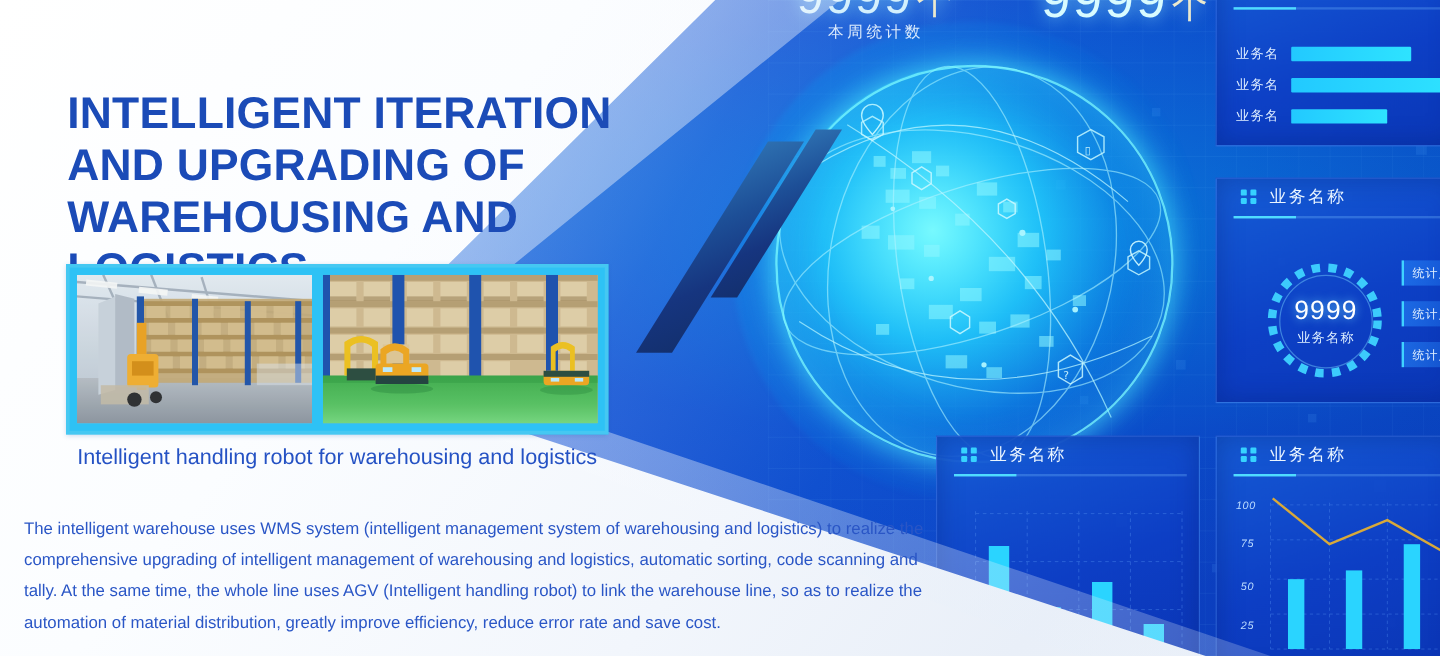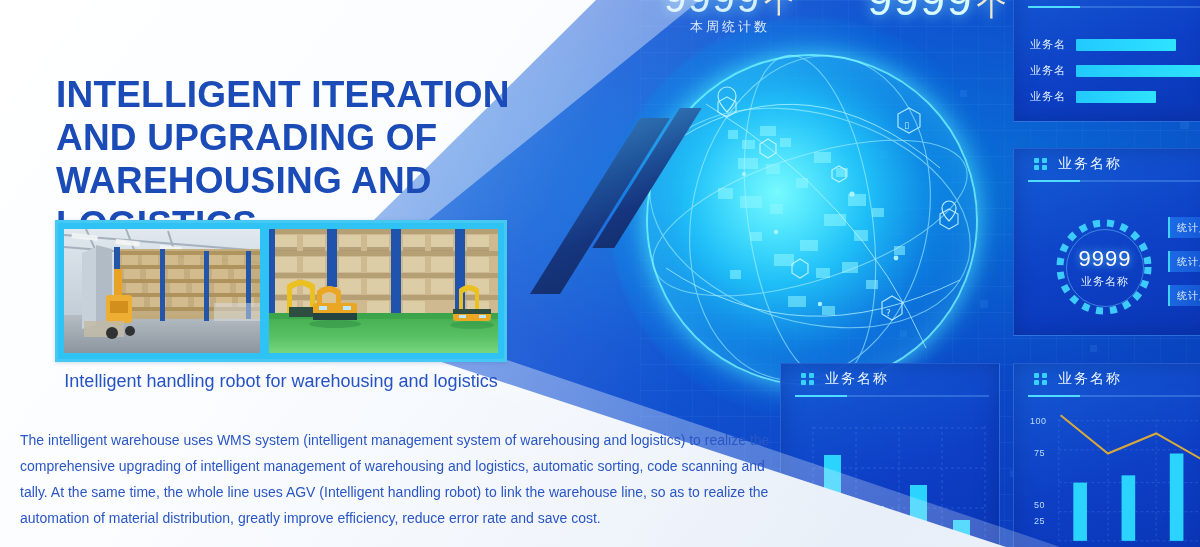--- a/index.html
+++ b/index.html
@@ -104,21 +104,21 @@
     font-size:10px;color:#e4f2ff;letter-spacing:1px;
     display:flex;align-items:center;padding-left:7px;box-sizing:border-box;
   }
 
   
   .card.c3{left:1013px;top:363px;width:200px;height:200px;}
   
   .card.c4{left:780px;top:363px;width:218px;height:200px;}
 
   .chart{position:absolute;left:12px;top:44px;right:6px;bottom:6px;}
-  .ylab{position:absolute;font-size:9px;color:#bcdcff;letter-spacing:.5px;}
+  .ylab{position:absolute;font-size:9px;color:#bcdcff;letter-spacing:.5px;font-style:italic;}
 
   
   .wedge{
     position:absolute;inset:0;
     background:linear-gradient(128deg,#ffffff 0%,#fbfdff 30%,#f2f6fc 58%,#e9eff8 78%,#eef3fa 100%);
     clip-path:polygon(0 0, 596px 0, 283px 310px, 1006px 547px, 0 547px);
   }
   .wedge-soft{
     position:absolute;inset:0;
     background:linear-gradient(120deg,rgba(255,255,255,.92) 0%,rgba(250,252,255,.75) 40%,rgba(233,240,250,.55) 70%,rgba(226,235,248,.35) 100%);
@@ -383,21 +383,21 @@
       </g>
       <g fill="#2ad4ff">
         <rect x="52" y="82" width="15" height="64"></rect>
         <rect x="105" y="74" width="15" height="72"></rect>
         <rect x="158" y="50" width="15" height="96"></rect>
       </g>
       <polyline points="38,8 90,50 143,28 196,58" fill="none" stroke="#d8a93a" stroke-width="2.2"></polyline>
     </svg>
     <div class="ylab" style="left:16px;top:52px;">100</div>
     <div class="ylab" style="left:20px;top:84px;text-align:center;">75</div>
-    <div class="ylab" style="left:20px;top:136px;">50</div>
+    <div class="ylab" style="left:20px;top:120px;">50</div>
     <div class="ylab" style="left:20px;top:152px;">25</div>
   </div>
 
   <div class="wedge"></div>
   <div class="wedge-soft"></div>
 
   <h1 class="title">INTELLIGENT ITERATION AND UPGRADING OF WAREHOUSING AND LOGISTICS</h1>
 
   <div class="photo-frame">
 

